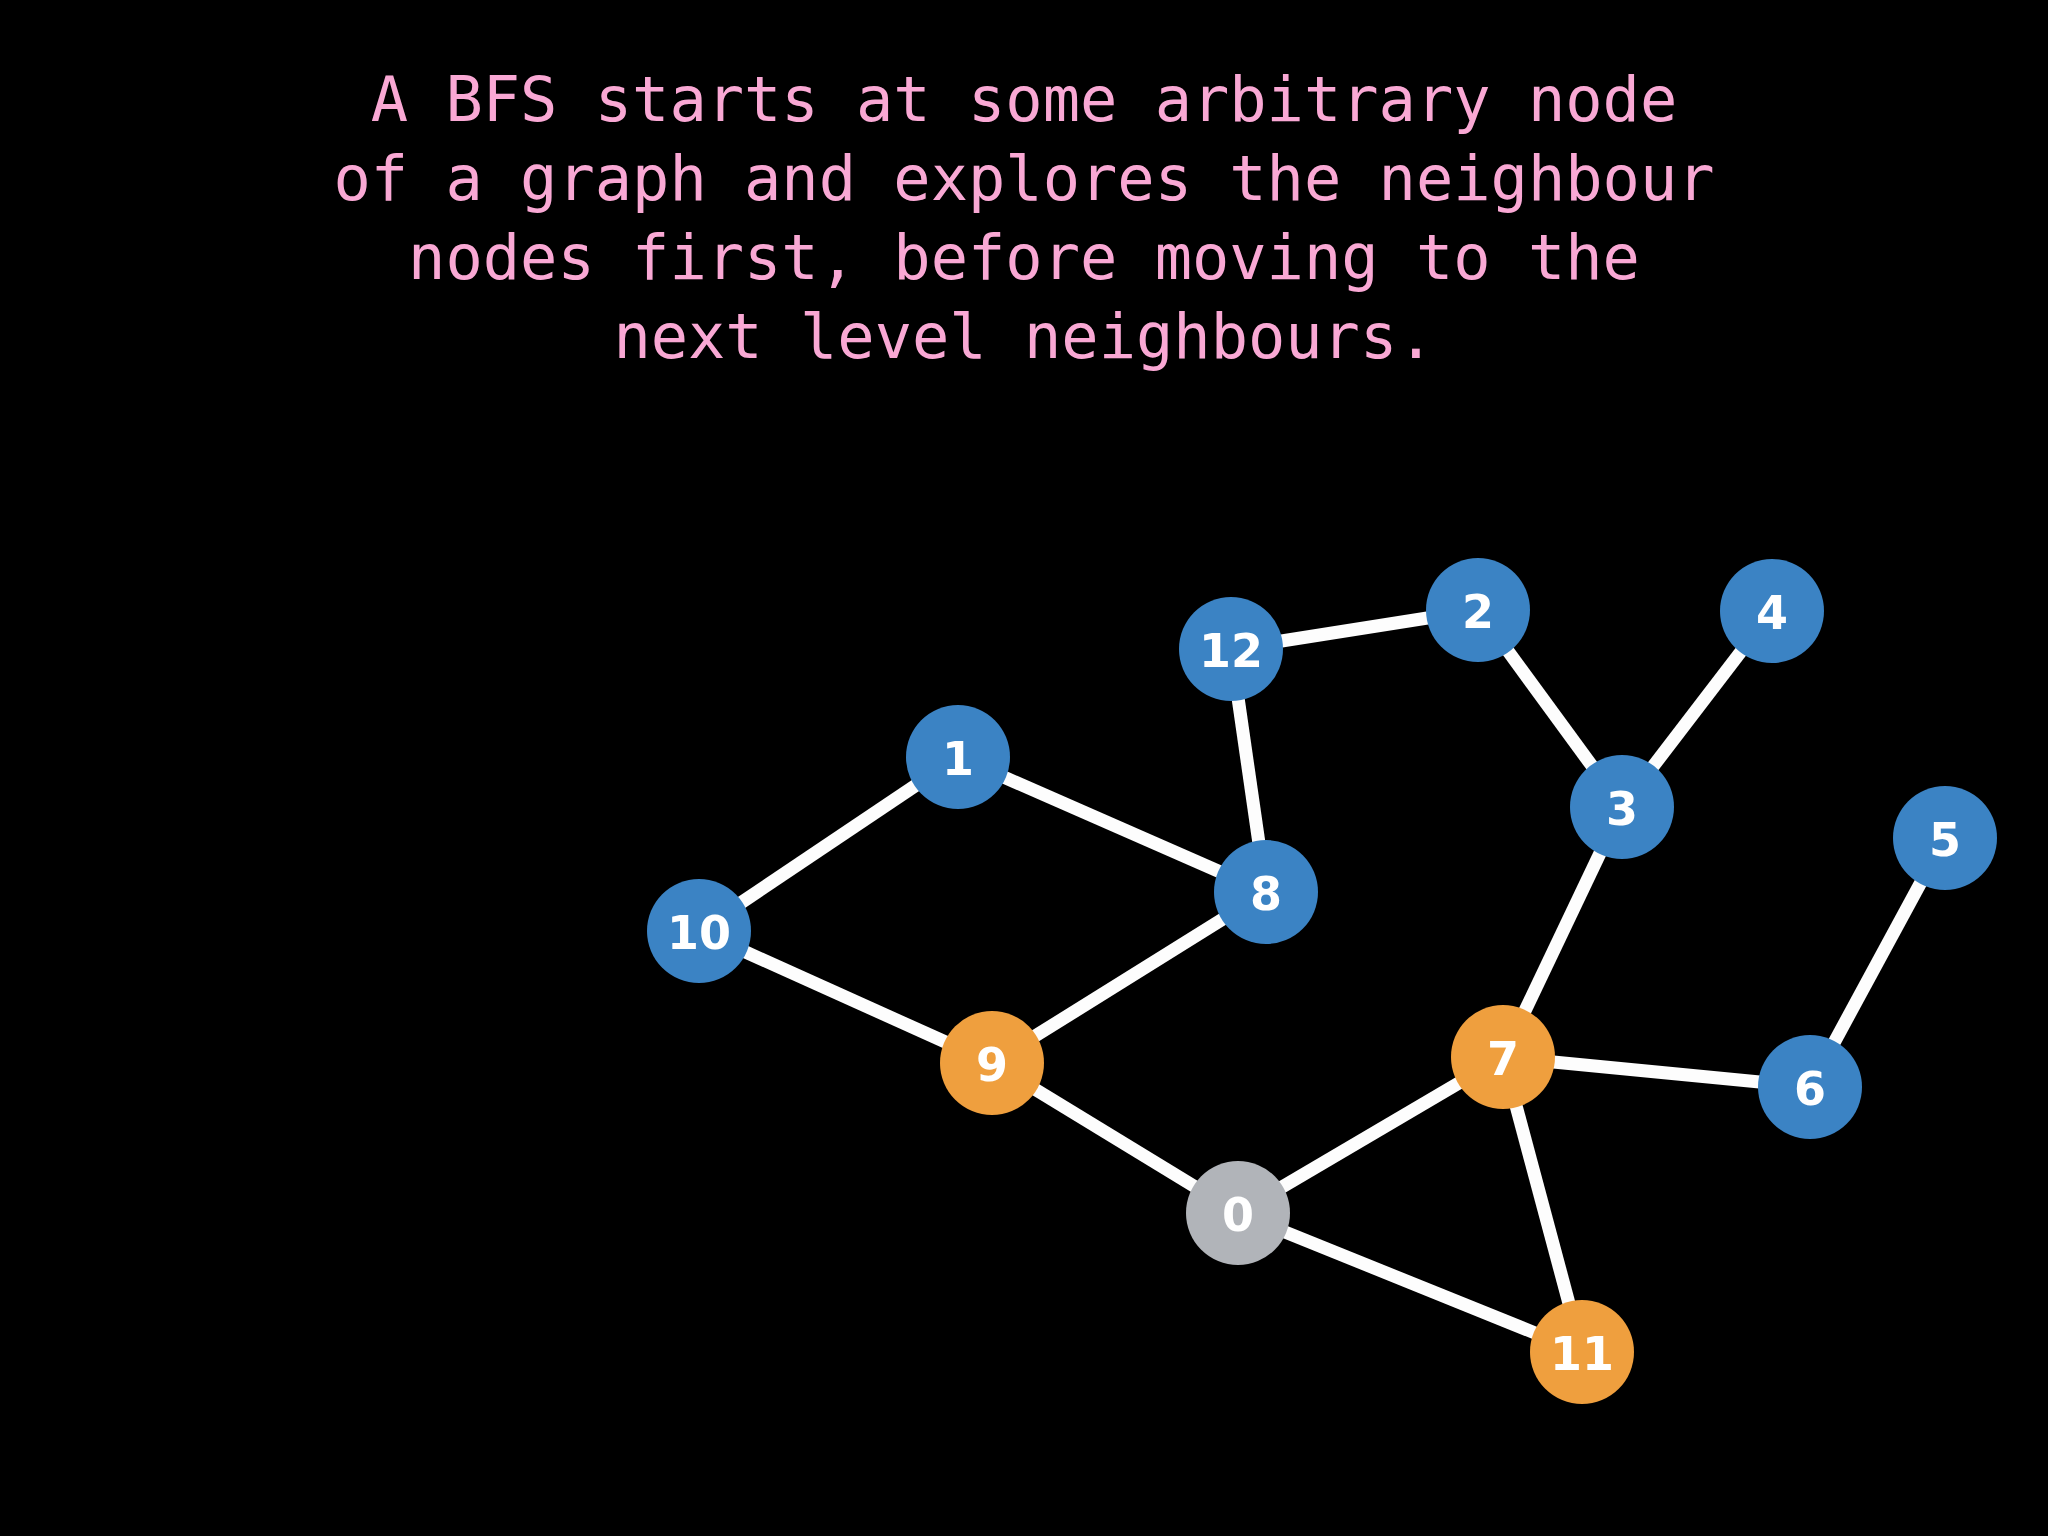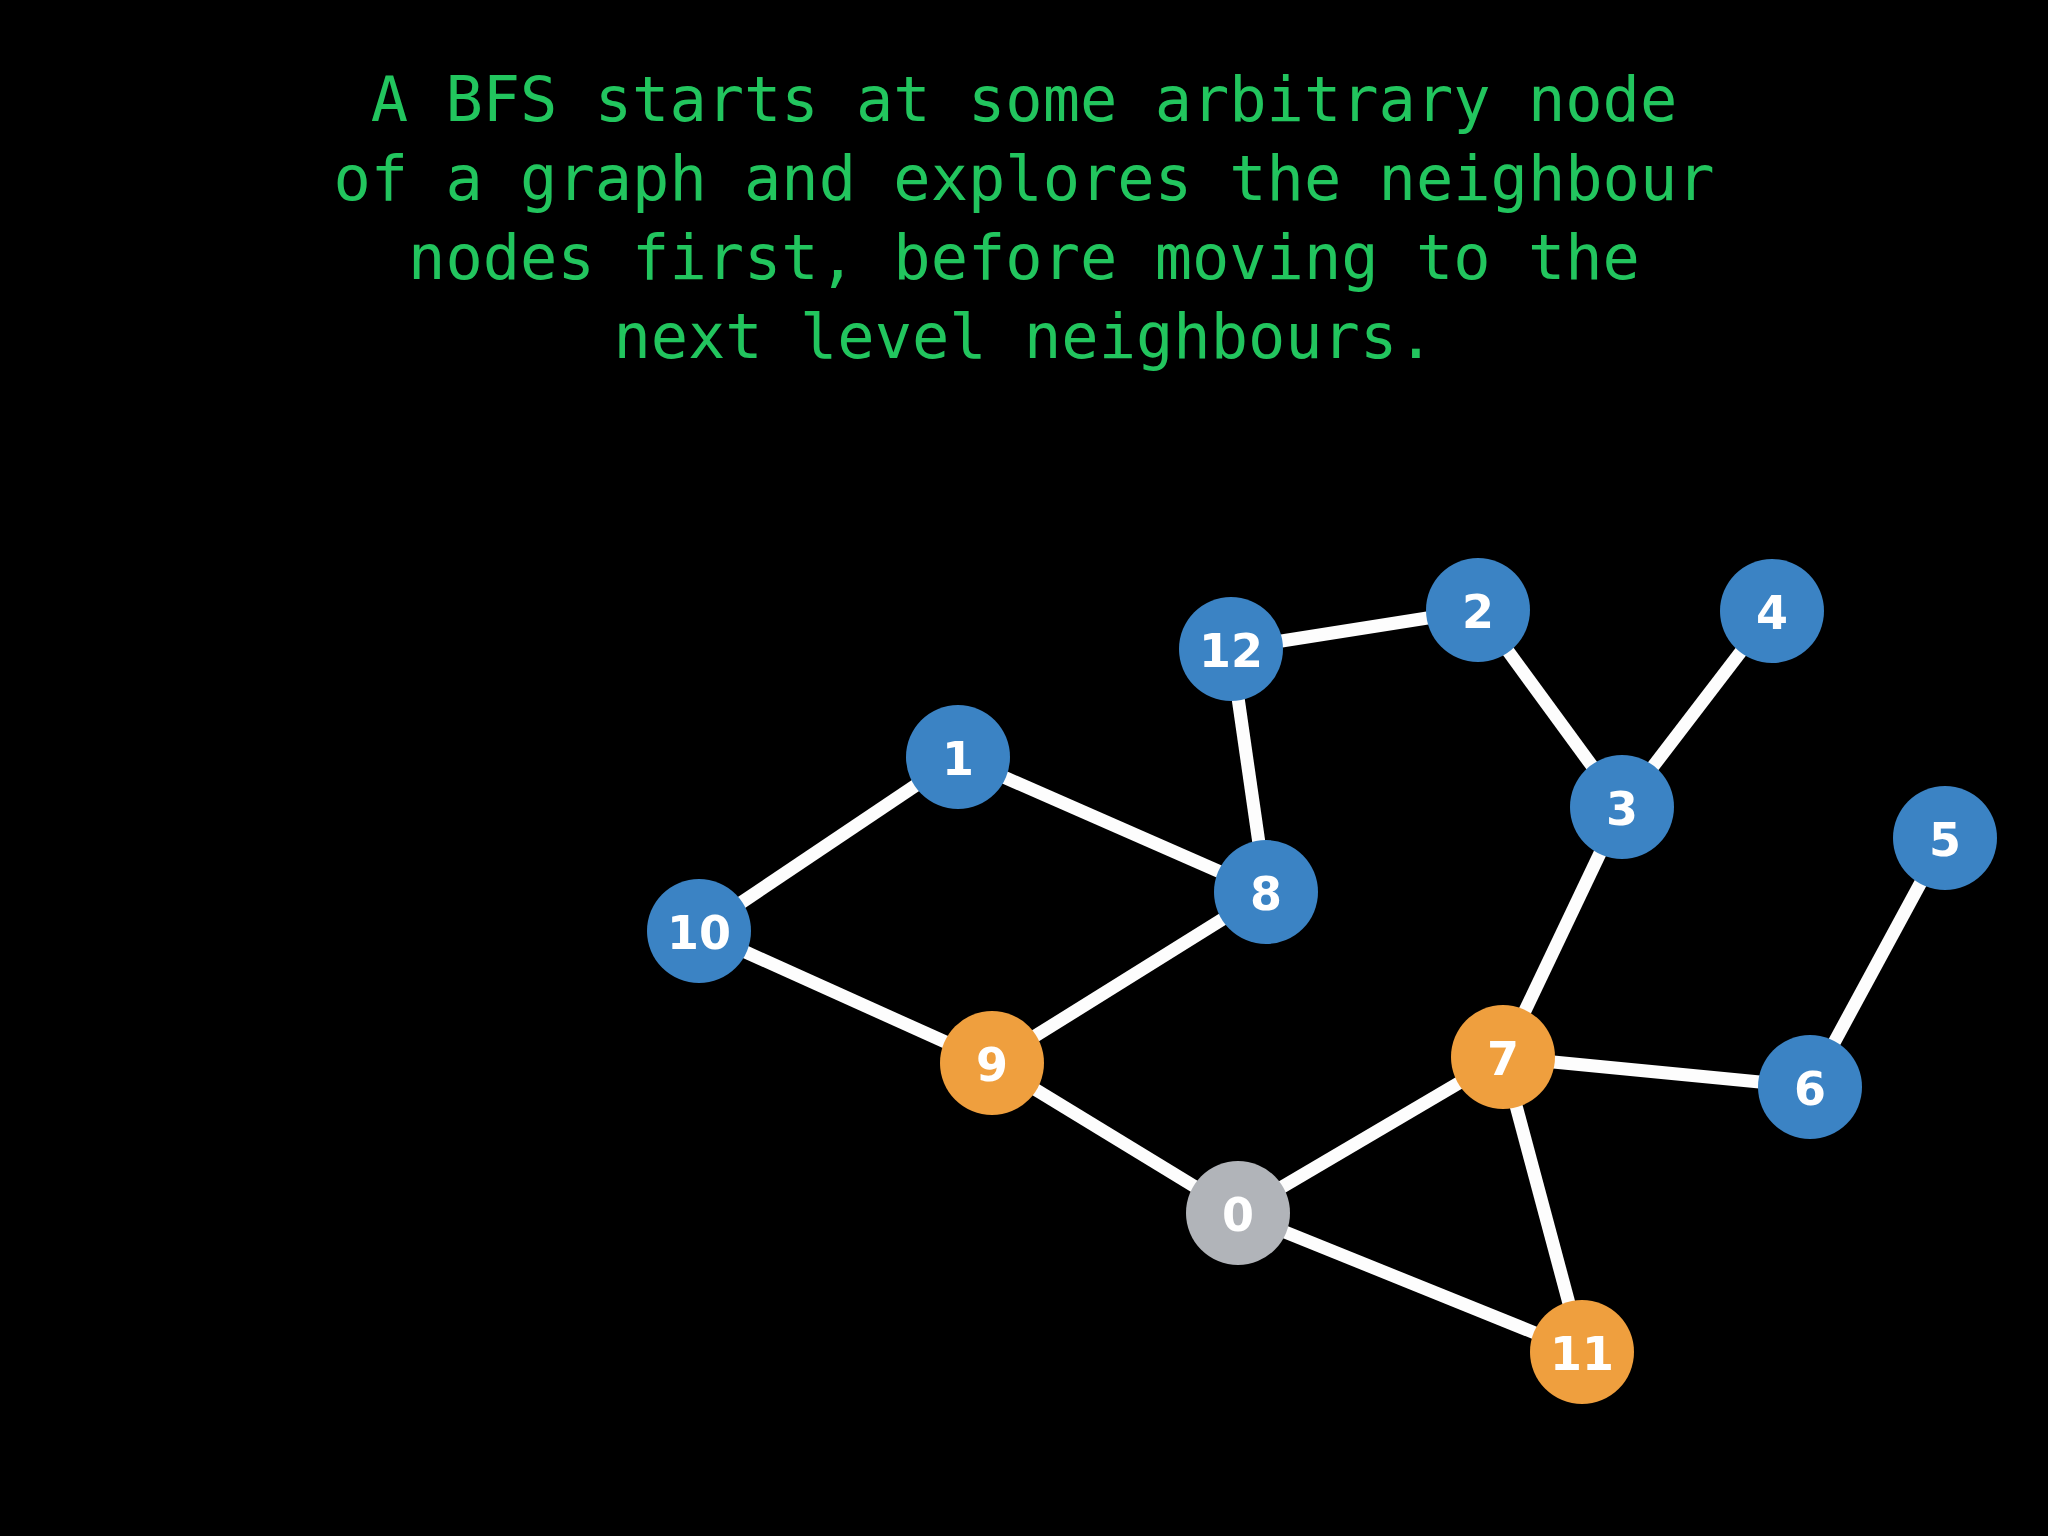--- a/index.html
+++ b/index.html
@@ -14,21 +14,21 @@
     background: #000000;
     overflow: hidden;
     font-family: "DejaVu Sans Mono", "Liberation Mono", monospace;
   }
   #caption {
     position: absolute;
     left: 0;
     top: 60px;
     width: 2048px;
     text-align: center;
-    color: #22c55e;
+    color: #f9a8d4;
     font-family: "DejaVu Sans Mono", "Liberation Mono", monospace;
     font-size: 62px;
     line-height: 79px;
     letter-spacing: 0px;
     white-space: pre-line;
     font-weight: 400;
   }
   #graph-svg {
     position: absolute;
     left: 0;

